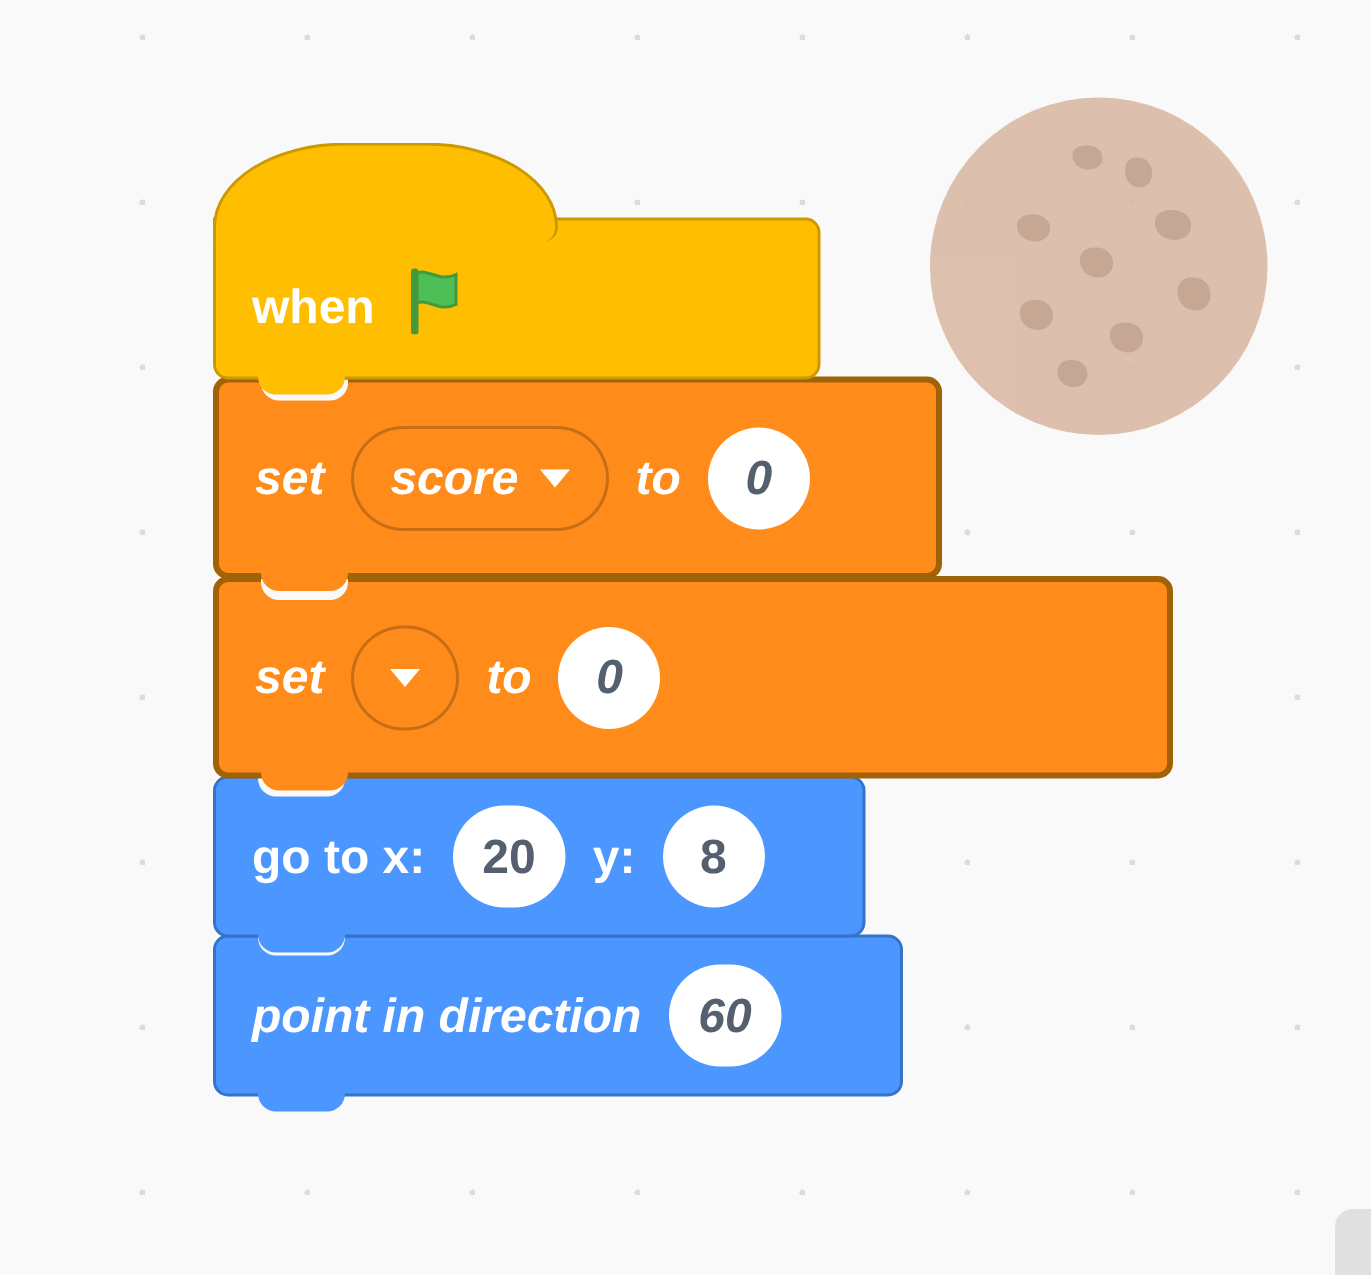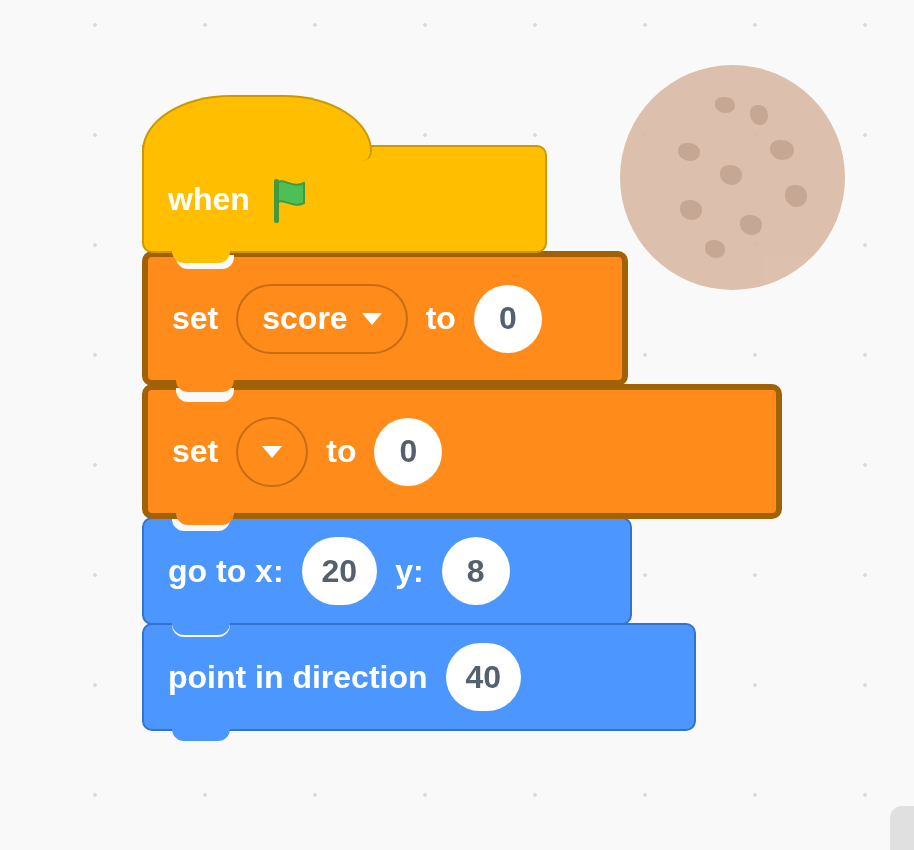--- a/index.html
+++ b/index.html
@@ -72,28 +72,29 @@
     top: -52px;
     left: -2px;
     width: 230px;
     height: 66px;
     background: var(--block-bg);
     border: 2px solid #cc9900;
     border-bottom: none;
     border-radius: 110px 110px 12px 0 / 70px 70px 12px 0;
     z-index: 0;
   }
-  .hat .content { position: relative; z-index: 1; display:flex; align-items:center; gap:18px; }
+  .hat .content { position: relative; z-index: 1; display:flex; align-items:flex-end; gap:18px; }
 
   .data-block {
     --block-bg: #ff8c1a;
     background: var(--block-bg);
-    border: 6px solid #a16207;
+    border: 4px solid #a16207;
     height: 135px;
     margin-top: -2px;
+    font-style: italic;
   }
   .motion-block {
     --block-bg: #4c97ff;
     background: var(--block-bg);
     border: 2px solid #3373cc;
     height: 108px;
     margin-top: -2px;
   }
 
   .dropdown {
@@ -211,31 +212,31 @@
     <div class="row">
       <span>set</span>
       <span class="dropdown">
         <span class="caret"></span>
       </span>
       <span>to</span>
       <span class="num-input">0</span>
     </div>
   </div>
 
-  <div class="block motion-block notch-top notch-bottom" style="width:490px; z-index:2;">
+  <div class="block motion-block notch-top notch-bottom" style="width:435px; z-index:2;">
     <div class="row">
       <span>go to x:</span>
       <span class="num-input">20</span>
       <span>y:</span>
       <span class="num-input">8</span>
     </div>
   </div>
 
-  <div class="block motion-block notch-top notch-bottom" style="width:554px; z-index:1;">
+  <div class="block motion-block notch-top notch-bottom" style="width:460px; z-index:1;font-style:italic;">
     <div class="row">
       <span>point in direction</span>
-      <span class="num-input">40</span>
+      <span class="num-input">60</span>
     </div>
   </div>
 
 </div>
 
 <div class="sb"></div>
 
 </body></html>

